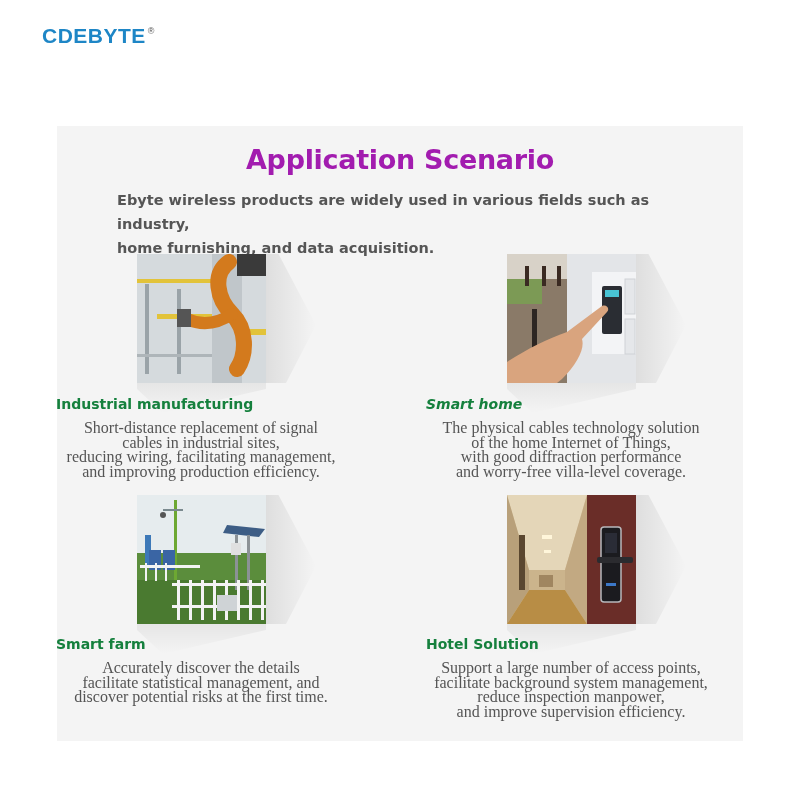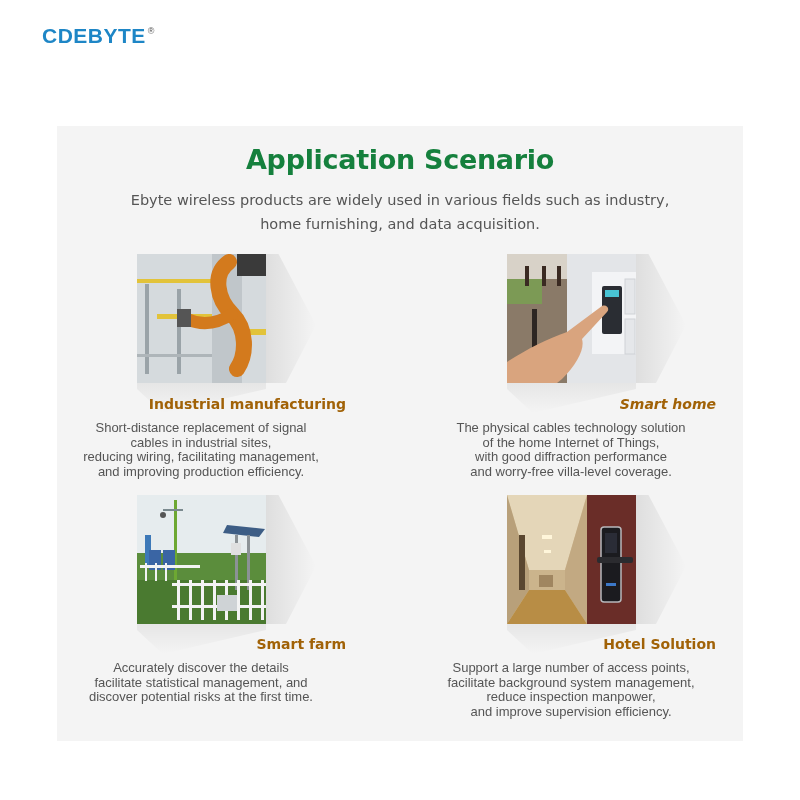--- a/index.html
+++ b/index.html
@@ -13,48 +13,48 @@
     font-size:21px; letter-spacing:0.5px; color:#1e86c6;margin-left:27px;
   }
   .logo sup { font-size:9px; color:#555; vertical-align:top; position:relative; top:2px; margin-left:2px; font-weight:normal; }
   .panel {
     position:absolute; left:57px; top:126px; width:686px; height:615px;
     background:#f4f4f4;
   }
   .title {
     position:absolute; left:0; right:0; top:18px; text-align:center;
     font-family:"DejaVu Sans", sans-serif; font-weight:bold;
-    font-size:27px; color:#15803d; letter-spacing:-0.3px;
+    font-size:27px; color:#a21caf; letter-spacing:-0.3px;
   }
   .subtitle {
-    position:absolute; left:60px; right:60px; top:62px; text-align:center;
-    font-family:"DejaVu Sans", sans-serif; font-size:14.5px; line-height:24px; color:#555;
+    position:absolute; left:60px; right:60px; top:62px; text-align:left;
+    font-family:"DejaVu Sans", sans-serif; font-size:14.5px; line-height:24px; color:#555;font-weight:bold;
   }
   .card { position:absolute; width:290px; }
   .img-wrap { position:absolute; width:129px; height:129px; }
   .long-shadow {
     position:absolute; left:129px; top:0; width:50px; height:129px;
     background:linear-gradient(90deg, rgba(0,0,0,0.09), rgba(0,0,0,0));
     clip-path:polygon(0 0, 25% 0, 100% 55%, 40% 100%, 0 100%);
   }
   .long-shadow-b {
     position:absolute; left:0; top:129px; width:129px; height:30px;
     background:linear-gradient(180deg, rgba(0,0,0,0.06), rgba(0,0,0,0));
     clip-path:polygon(0 0, 100% 0, 100% 20%, 20% 100%, 0 20%);
   }
   .img {
     position:absolute; left:0; top:0; width:129px; height:129px; overflow:hidden;
   }
   .card-title {
-    position:absolute; left:0; width:290px; text-align:right;
-    font-family:"DejaVu Sans", sans-serif; font-weight:bold; font-size:14px; color:#a16207;
+    position:absolute; left:0; width:290px; text-align:left;
+    font-family:"DejaVu Sans", sans-serif; font-weight:bold; font-size:14px; color:#15803d;
   }
   .card-desc {
     position:absolute; left:0; width:290px; text-align:center;
-    font-family:Liberation Sans, sans-serif; font-size:13px; line-height:14.5px; color:#555;
+    font-family:Liberation Serif, serif; font-size:16px; line-height:14.5px; color:#555;
   }
   .card-desc span { display:block; }
 
   
   .art-industry { background:linear-gradient(180deg,#dfe4e8 0%,#c9d0d5 50%,#b8bec2 100%); }
   .art-home { background:linear-gradient(90deg,#6d5a47 0%,#9a8b7a 40%,#e9eaec 45%,#dcdee1 100%); }
   .art-farm { background:linear-gradient(180deg,#e8eef0 0%,#e0e8ea 42%,#6fa24a 48%,#4d7e34 75%,#3b6426 100%); }
   .art-hotel { background:linear-gradient(90deg,#d9c7a4 0%,#c6b08a 35%,#b59b74 60%,#6b2f2b 62%,#5a2622 100%); }
 </style>
 </head>

